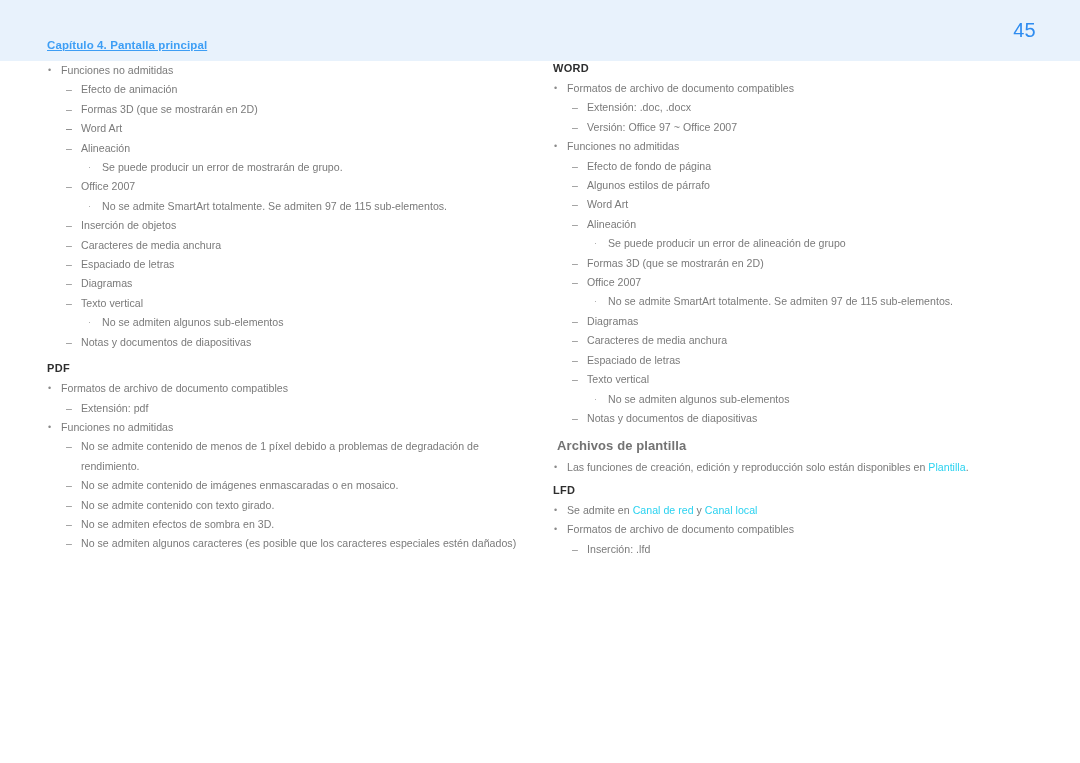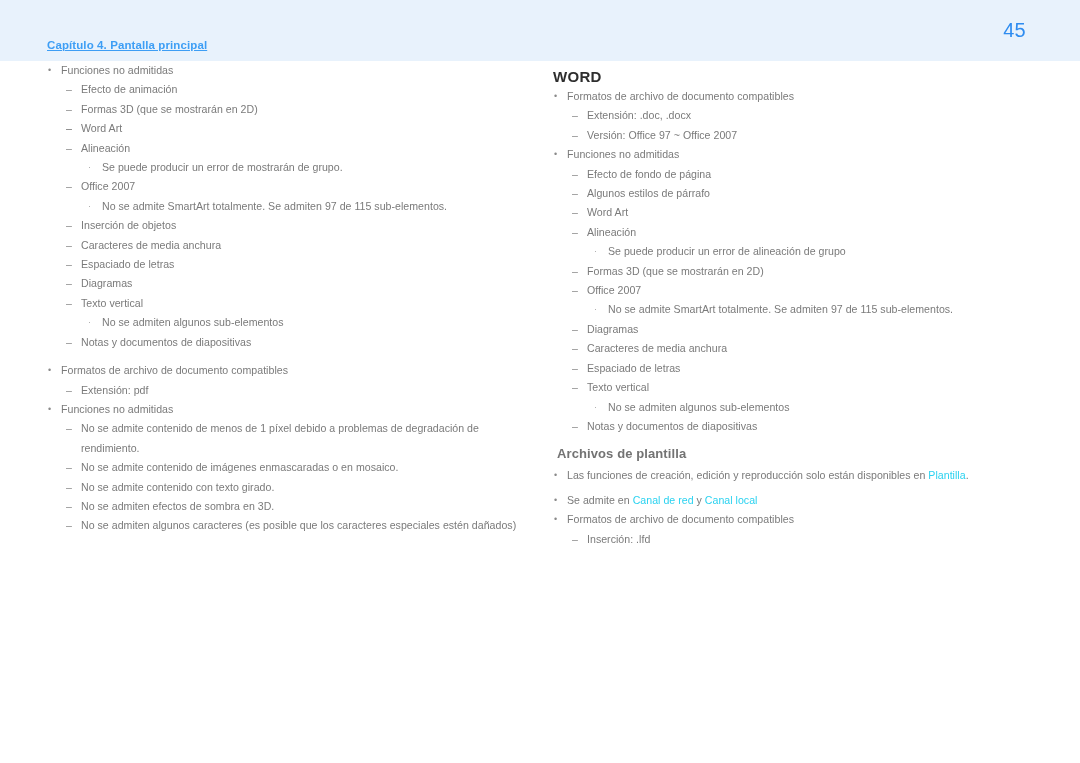--- a/index.html
+++ b/index.html
@@ -30,21 +30,21 @@
     top: 39px;
     font-size: 11.5px;
     font-weight: bold;
     color: #3d9ef5;
     letter-spacing: 0.1px;
     white-space: nowrap;
     text-decoration: underline;
   }
   .page-number {
     position: absolute;
-    right: 54px;
+    right: 44px;
     top: 19px;
     font-size: 20px;
     font-weight: normal;
     color: #2e8cf0;
     letter-spacing: 0.3px;
   }
 
   
   .page {
     position: absolute;
@@ -55,25 +55,25 @@
   }
   .col {
     position: absolute;
     top: 0;
   }
   .col-left  { left: 47px;  width: 488px; }
   .col-right { left: 553px; width: 480px; }
 
   
   .h-caps {
-    font-size: 15px;
+    font-size: 11px;
     font-weight: bold;
     color: #2e2e2e;
     letter-spacing: 0.3px;
-    margin: 8px 0 3px 0;
+    margin: 0 0 3px 0;
     line-height: 15px;
   }
   .h-sub {
     font-size: 13px;
     font-weight: bold;
     color: #737373;
     letter-spacing: 0.1px;
     margin: 0 0 4px 4px;
     line-height: 17px;
   }
@@ -138,20 +138,21 @@
         <div class="li lv2"><span class="mk">–</span><span>Caracteres de media anchura</span></div>
         <div class="li lv2"><span class="mk">–</span><span>Espaciado de letras</span></div>
         <div class="li lv2"><span class="mk">–</span><span>Diagramas</span></div>
         <div class="li lv2"><span class="mk">–</span><span>Texto vertical</span></div>
         <div class="li lv3"><span class="mk">·</span><span>No se admiten algunos sub-elementos</span></div>
         <div class="li lv2"><span class="mk">–</span><span>Notas y documentos de diapositivas</span></div>
       </div>
 
     <div class="spacer-sm"></div>
 
+    <div class="h-caps">PDF</div>
 
     <div id="left-list-1">
         <div class="li lv1"><span class="mk">•</span><span>Formatos de archivo de documento compatibles</span></div>
         <div class="li lv2"><span class="mk">–</span><span>Extensión: pdf</span></div>
         <div class="li lv1"><span class="mk">•</span><span>Funciones no admitidas</span></div>
         <div class="li lv2"><span class="mk">–</span><span>No se admite contenido de menos de 1 píxel debido a problemas de degradación de rendimiento.</span></div>
         <div class="li lv2"><span class="mk">–</span><span>No se admite contenido de imágenes enmascaradas o en mosaico.</span></div>
         <div class="li lv2"><span class="mk">–</span><span>No se admite contenido con texto girado.</span></div>
         <div class="li lv2"><span class="mk">–</span><span>No se admiten efectos de sombra en 3D.</span></div>
         <div class="li lv2"><span class="mk">–</span><span>No se admiten algunos caracteres (es posible que los caracteres especiales estén dañados)</span></div>
@@ -187,20 +188,21 @@
 
     <div class="h-sub">Archivos de plantilla</div>
 
     <div class="li lv1">
       <span class="mk">•</span>
       <span>Las funciones de creación, edición y reproducción solo están disponibles en </span><a class="lnk" href="#">Plantilla</a><span>.</span>
     </div>
 
     <div class="spacer-xs"></div>
 
+    <div class="h-caps">LFD</div>
 
     <div class="li lv1">
       <span class="mk">•</span>
       <span>Se admite en </span><a class="lnk" href="#">Canal de red</a><span> y </span><a class="lnk" href="#">Canal local</a>
     </div>
 
     <div id="right-list-lfd">
         <div class="li lv1"><span class="mk">•</span><span>Formatos de archivo de documento compatibles</span></div>
         <div class="li lv2"><span class="mk">–</span><span>Inserción: .lfd</span></div>
       </div>

